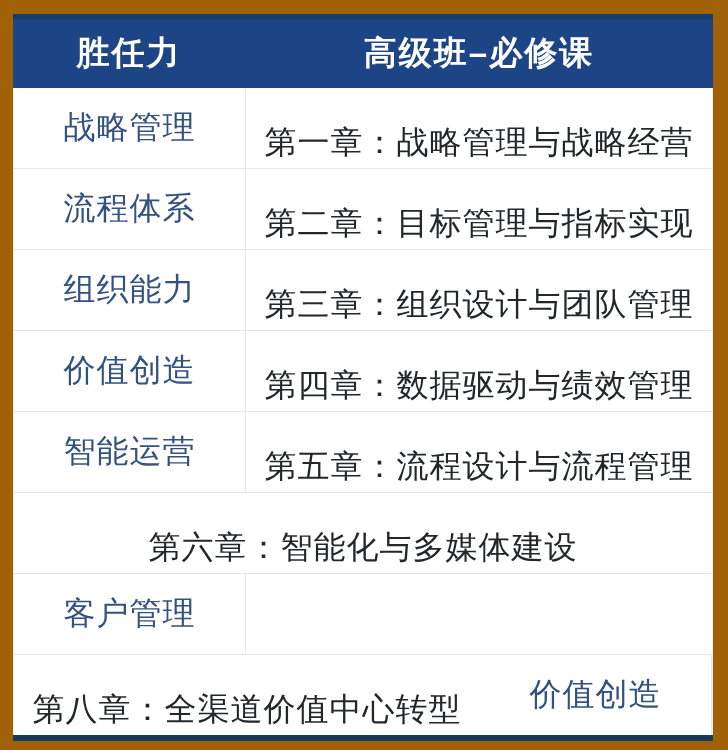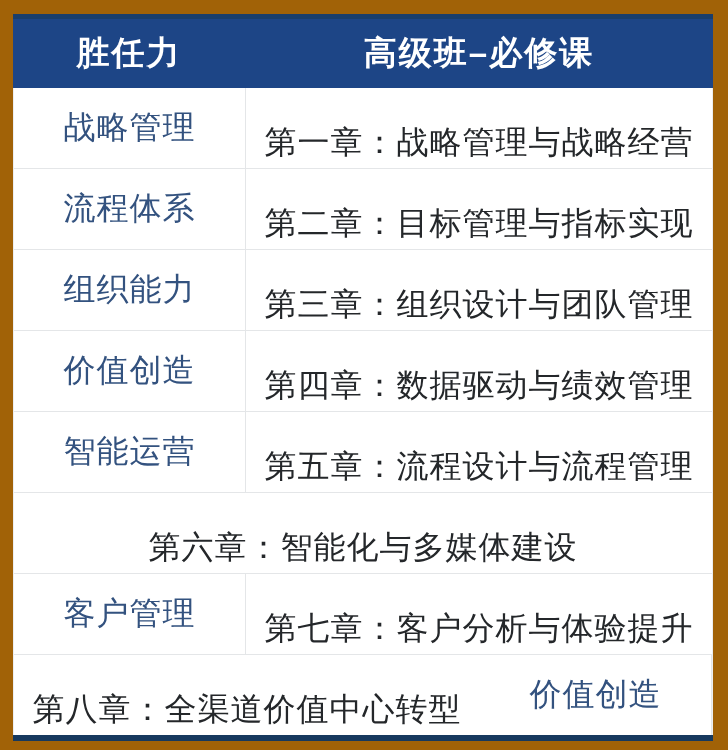--- a/index.html
+++ b/index.html
@@ -117,21 +117,20 @@
         <div class="cell competency">智能运营</div>
         <div class="cell course">第五章：流程设计与流程管理</div>
       </div>
 
       <div class="table-row">
         <div class="cell course">第六章：智能化与多媒体建设</div>
       </div>
 
       <div class="table-row">
         <div class="cell competency">客户管理</div>
-        <div class="cell course">第七章：客户分析与体验提升</div>
       </div>
 
       <div class="table-row">
         <div class="cell course">第八章：全渠道价值中心转型</div>
         <div class="cell competency">价值创造</div>
       </div>
 
     </div>
 
     <div class="accent-bar bottom"></div>

